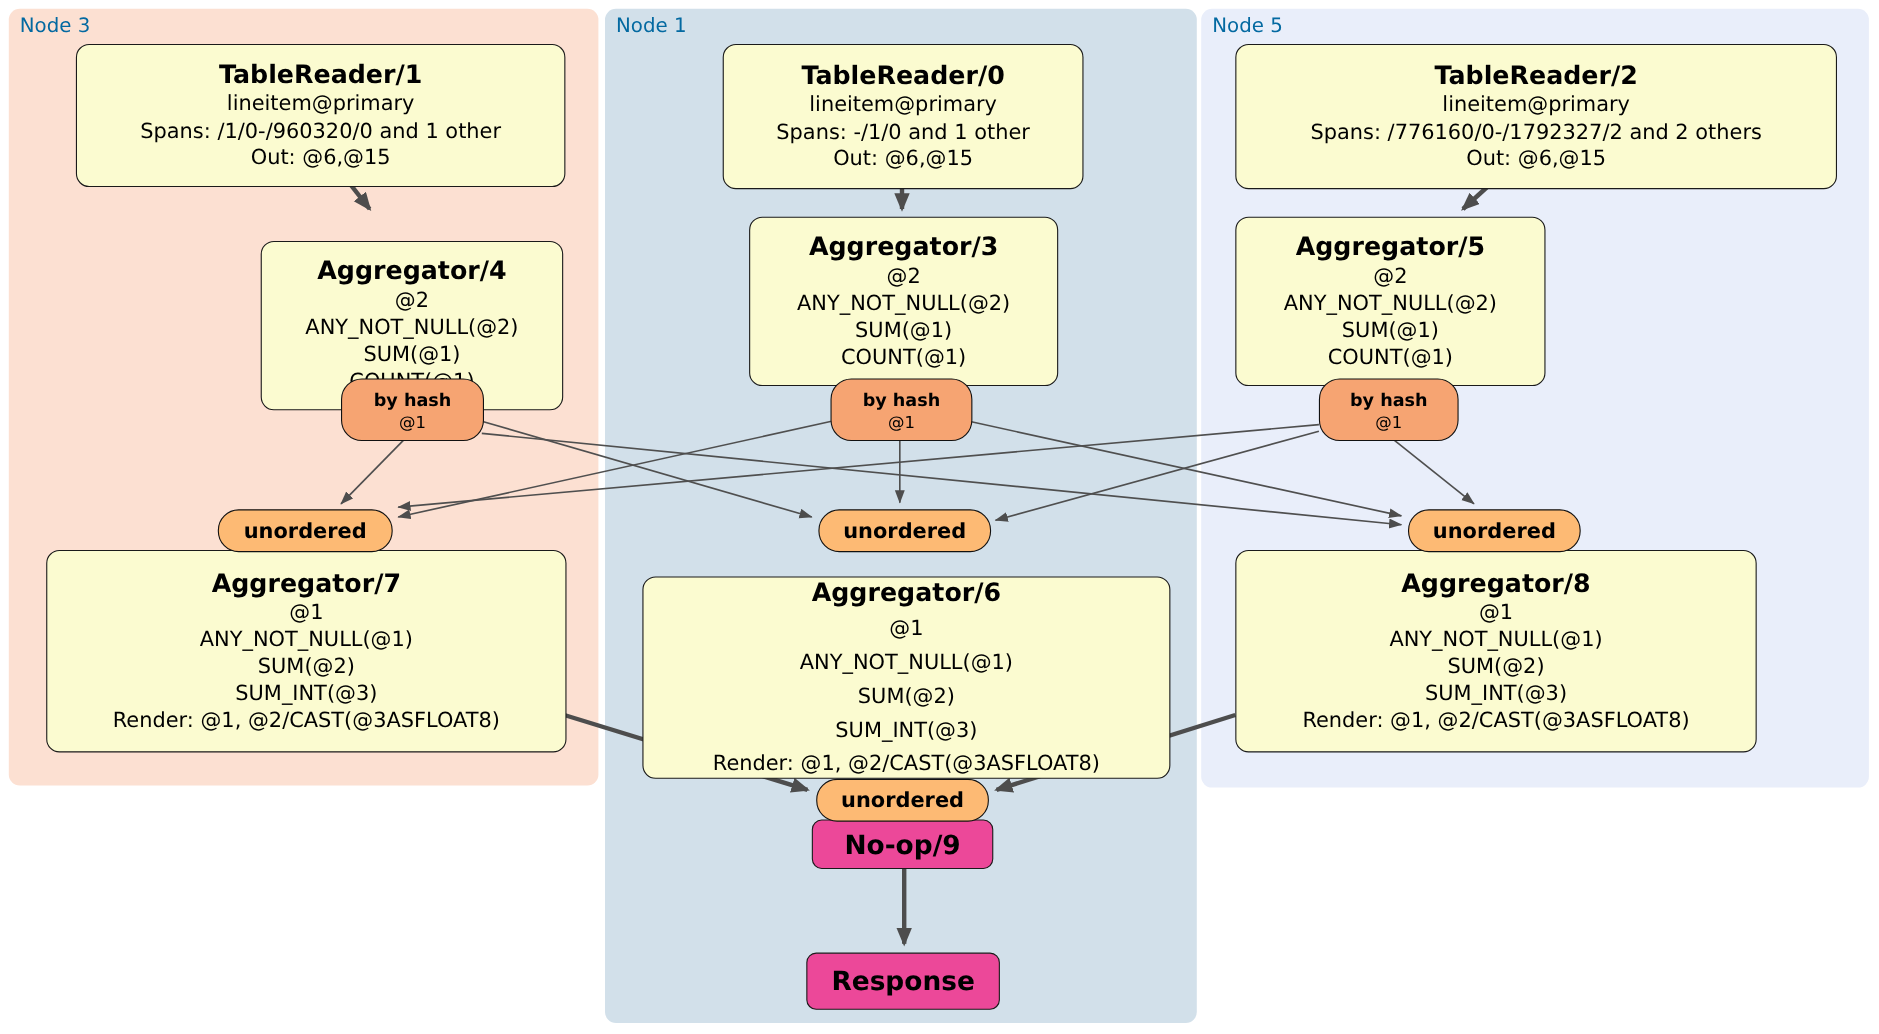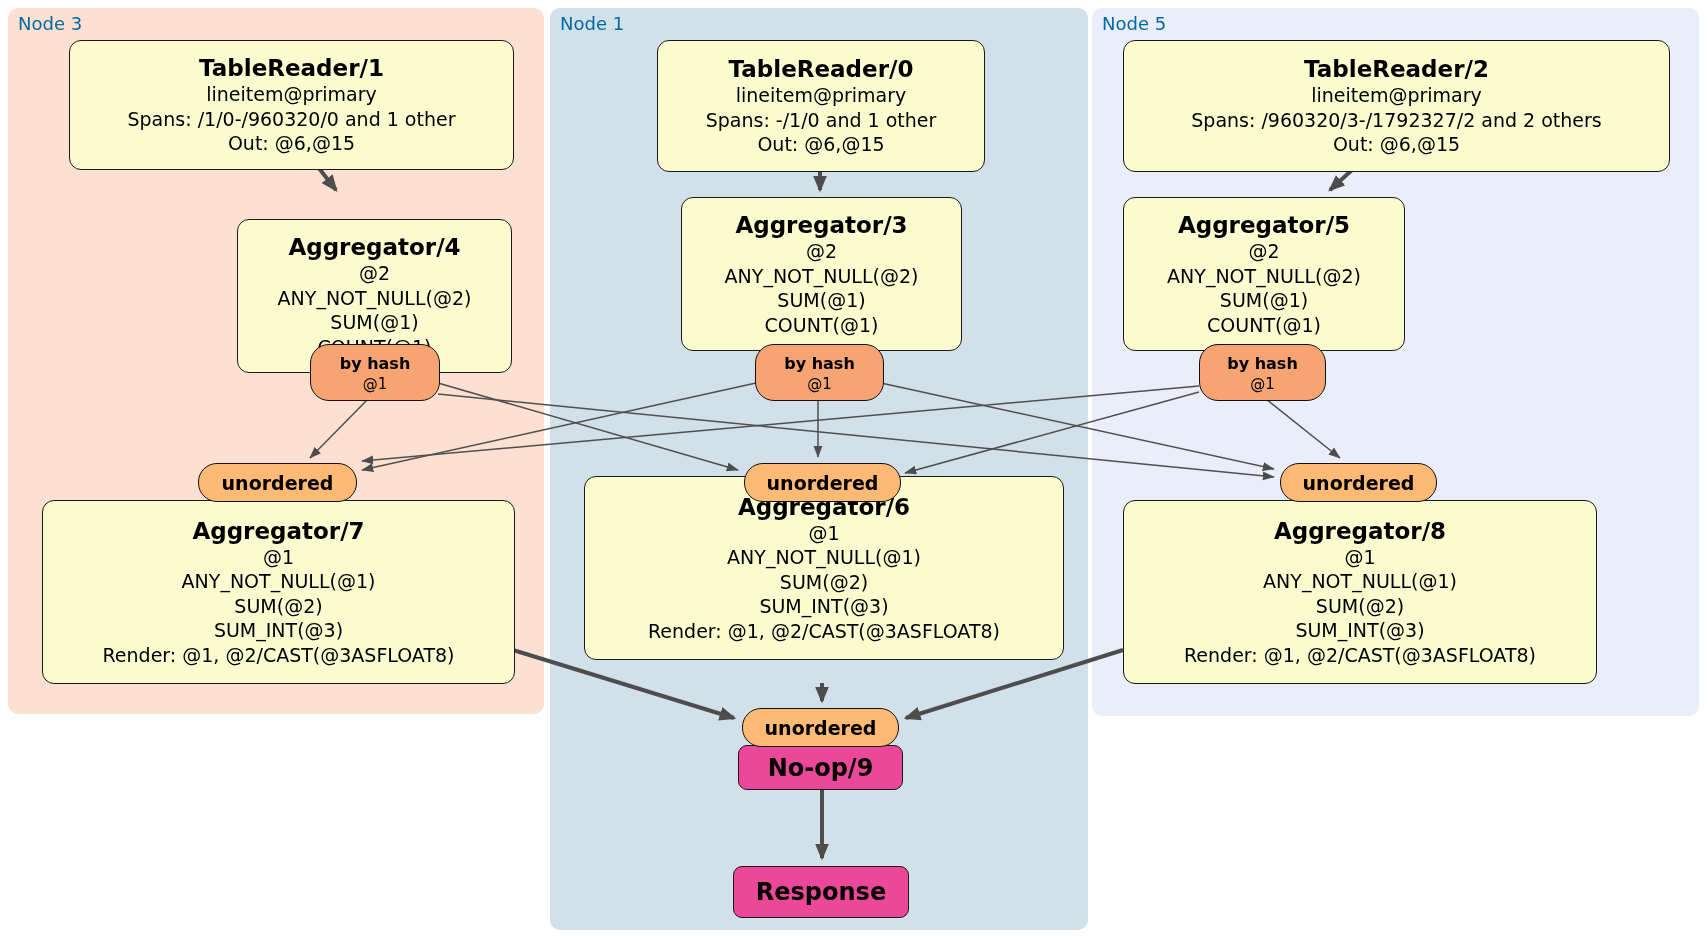--- a/index.html
+++ b/index.html
@@ -99,33 +99,33 @@
     <div class="line">Spans: -/1/0 and 1 other</div>
     <div class="line">Out: @6,@15</div>
   </div>
   <div class="pbox" style="left:681px;top:197px;width:279px;height:152px;">
     <div class="title">Aggregator/3</div>
     <div class="line">@2</div>
     <div class="line">ANY_NOT_NULL(@2)</div>
     <div class="line">SUM(@1)</div>
     <div class="line">COUNT(@1)</div>
   </div>
-  <div class="pbox" style="left:584px;top:476px;width:478px;height:182px;">
+  <div class="pbox" style="left:584px;top:524px;width:478px;height:182px;justify-content:space-between;">
     <div class="title">Aggregator/6</div>
     <div class="line">@1</div>
     <div class="line">ANY_NOT_NULL(@1)</div>
     <div class="line">SUM(@2)</div>
     <div class="line">SUM_INT(@3)</div>
     <div class="line">Render: @1, @2/CAST(@3ASFLOAT8)</div>
   </div>
 
   <div class="pbox" style="left:1123px;top:40px;width:545px;height:130px;">
     <div class="title">TableReader/2</div>
     <div class="line">lineitem@primary</div>
-    <div class="line">Spans: /960320/3-/1792327/2 and 2 others</div>
+    <div class="line">Spans: /776160/0-/1792327/2 and 2 others</div>
     <div class="line">Out: @6,@15</div>
   </div>
   <div class="pbox" style="left:1123px;top:197px;width:280px;height:152px;">
     <div class="title">Aggregator/5</div>
     <div class="line">@2</div>
     <div class="line">ANY_NOT_NULL(@2)</div>
     <div class="line">SUM(@1)</div>
     <div class="line">COUNT(@1)</div>
   </div>
   <div class="pbox" style="left:1123px;top:500px;width:472px;height:182px;">

